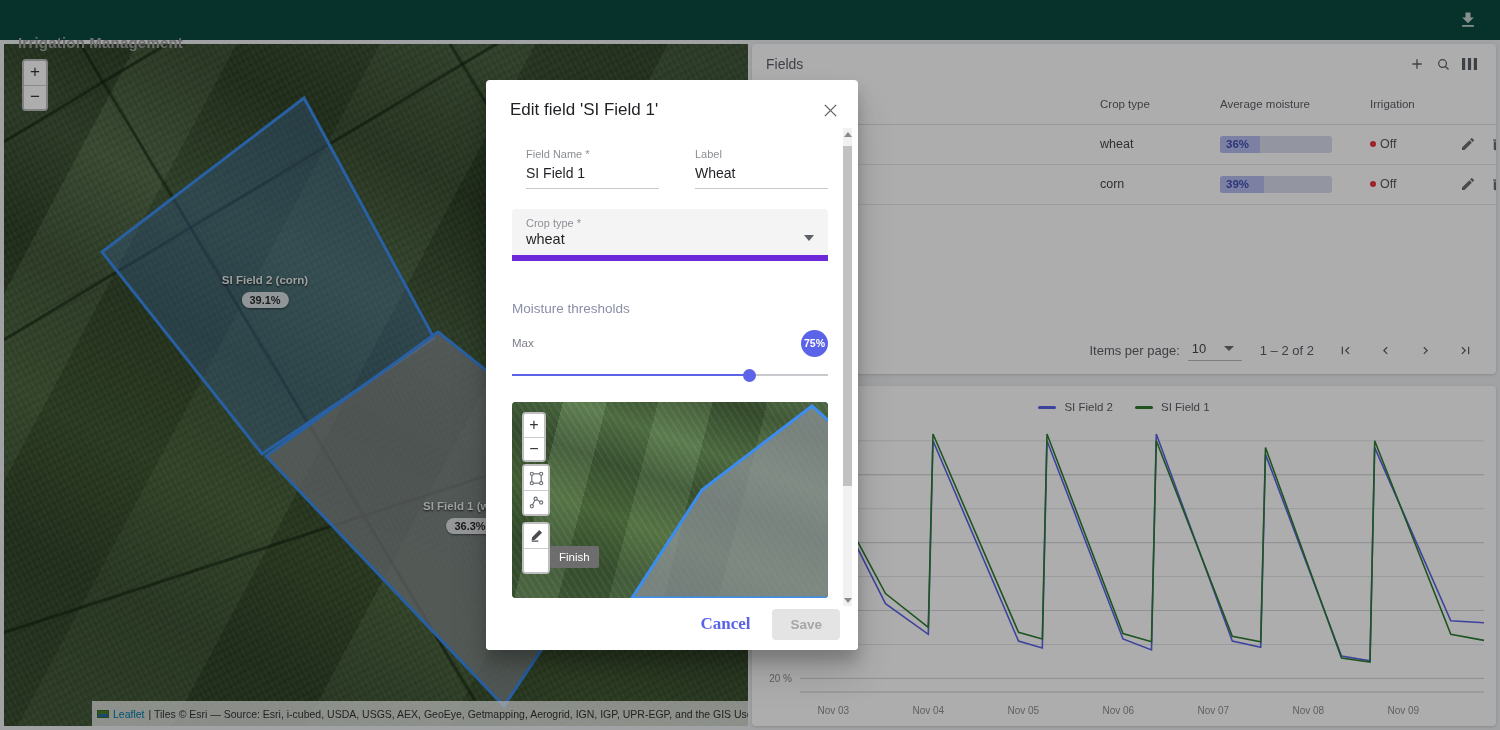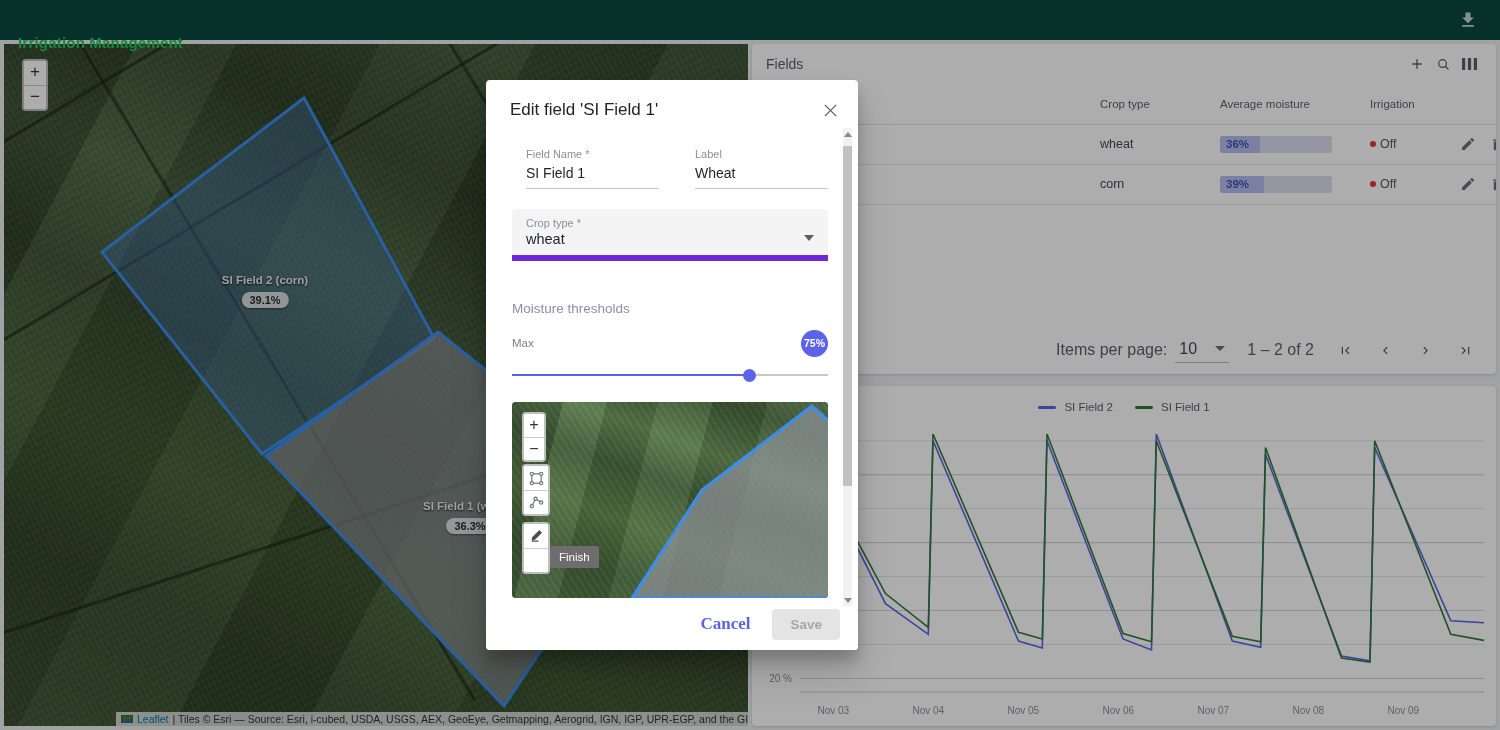--- a/index.html
+++ b/index.html
@@ -10,21 +10,21 @@
   }
   #app { position: relative; width: 1500px; height: 730px; }
 
   
   .appbar {
     position: absolute; top: 0; left: 0; width: 1500px; height: 40px;
     background: #0b4a41; color: #e9eeed;
     display: flex; align-items: center; padding: 0 18px;
     z-index: 40;
   }
-  .appbar-title { font-size: 15px; font-weight: bold; letter-spacing: .2px; color: #22c55e; margin-top: 45px; }
+  .appbar-title { font-size: 15px; font-weight: bold; letter-spacing: .2px; color: #a3a3a3; margin-top: 45px; }
   .appbar-spacer { flex: 1 1 auto; }
   .appbar-btn { width: 28px; height: 28px; display: flex; align-items: center; justify-content: center; cursor: pointer; }
 
   
   .content { position: absolute; top: 40px; left: 0; width: 1500px; height: 690px; background: #eceff1; }
 
   
   .map {
     position: absolute; left: 4px; top: 4px; width: 744px; height: 682px;
     overflow: hidden; background: #3f5a33;
@@ -67,21 +67,21 @@
     border: 2px solid rgba(0,0,0,.25); border-radius: 4px; overflow: hidden;
     background: #fff; z-index: 10;
   }
   .leaflet-zoom div {
     height: 24px; line-height: 22px; text-align: center; font-size: 17px;
     color: #333; background: #fff; cursor: pointer; user-select: none;
   }
   .leaflet-zoom div + div { border-top: 1px solid #ccc; }
 
   .attribution {
-    position: absolute; left: 112px; bottom: 0; height: 14px;
+    position: absolute; left: 88px; bottom: 0; height: 25px;
     display: flex; align-items: center; gap: 4px;
     background: rgba(255,255,255,.75); color: #333;
     font-size: 10.5px; padding: 0 5px; z-index: 10; white-space: nowrap;
   }
   .attribution a { color: #0078a8; text-decoration: none; }
   .leaf-flag { width: 12px; height: 8px; background: linear-gradient(#4c7f2f 50%, #2b6ca3 50%); display: inline-block; border: 1px solid #3c6a28; }
 
   
   .right { position: absolute; left: 752px; top: 4px; width: 744px; height: 682px; }
 
@@ -123,21 +123,21 @@
     font-size: 11.5px; font-weight: bold; color: #3f51b5;
   }
   .irr { display: flex; align-items: center; gap: 4px; font-size: 12.5px; color: #55595f; }
   .dot { width: 6px; height: 6px; border-radius: 50%; background: #e53935; }
   .actions { display: flex; gap: 14px; align-items: center; }
   .act-icon { cursor: pointer; color: #6a6e74; display: flex; }
 
   .paginator {
     position: absolute; left: 0; bottom: 0; width: 744px; height: 48px;
     display: flex; align-items: center; justify-content: flex-end;
-    gap: 18px; padding-right: 18px; font-size: 16px; color: #5b5f66;
+    gap: 18px; padding-right: 18px; font-size: 13px; color: #5b5f66;
   }
   .ipp { display: flex; align-items: center; gap: 8px; }
   .ipp-select {
     display: flex; align-items: center; gap: 18px;
     border-bottom: 1px solid #b9bcc0; padding: 2px 2px 4px 4px; min-width: 54px;
     color: #44484e; cursor: pointer;
   }
   .caret { width: 0; height: 0; border-left: 5px solid transparent; border-right: 5px solid transparent; border-top: 5px solid #6a6e74; }
   .pg-btns { display: flex; align-items: center; gap: 14px; }
   .pg-btn { width: 26px; height: 26px; display:flex; align-items:center; justify-content:center; color:#5b5f66; cursor:pointer; font-size: 15px; }

